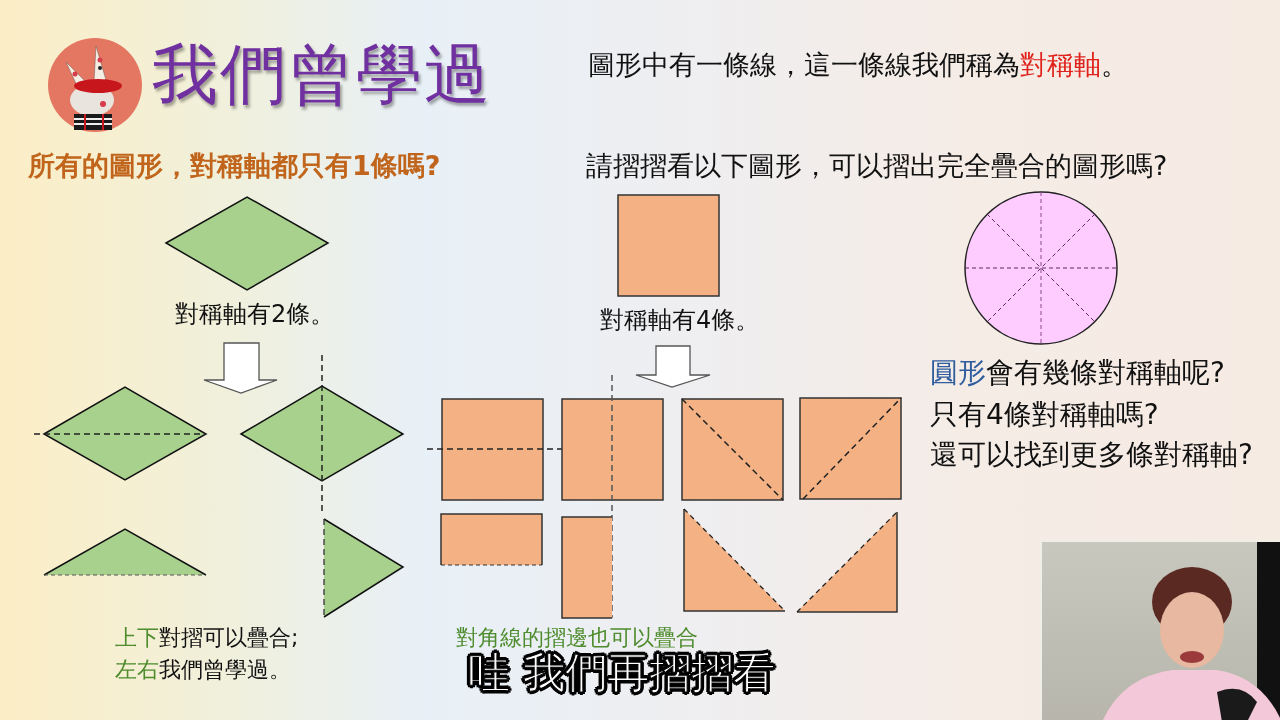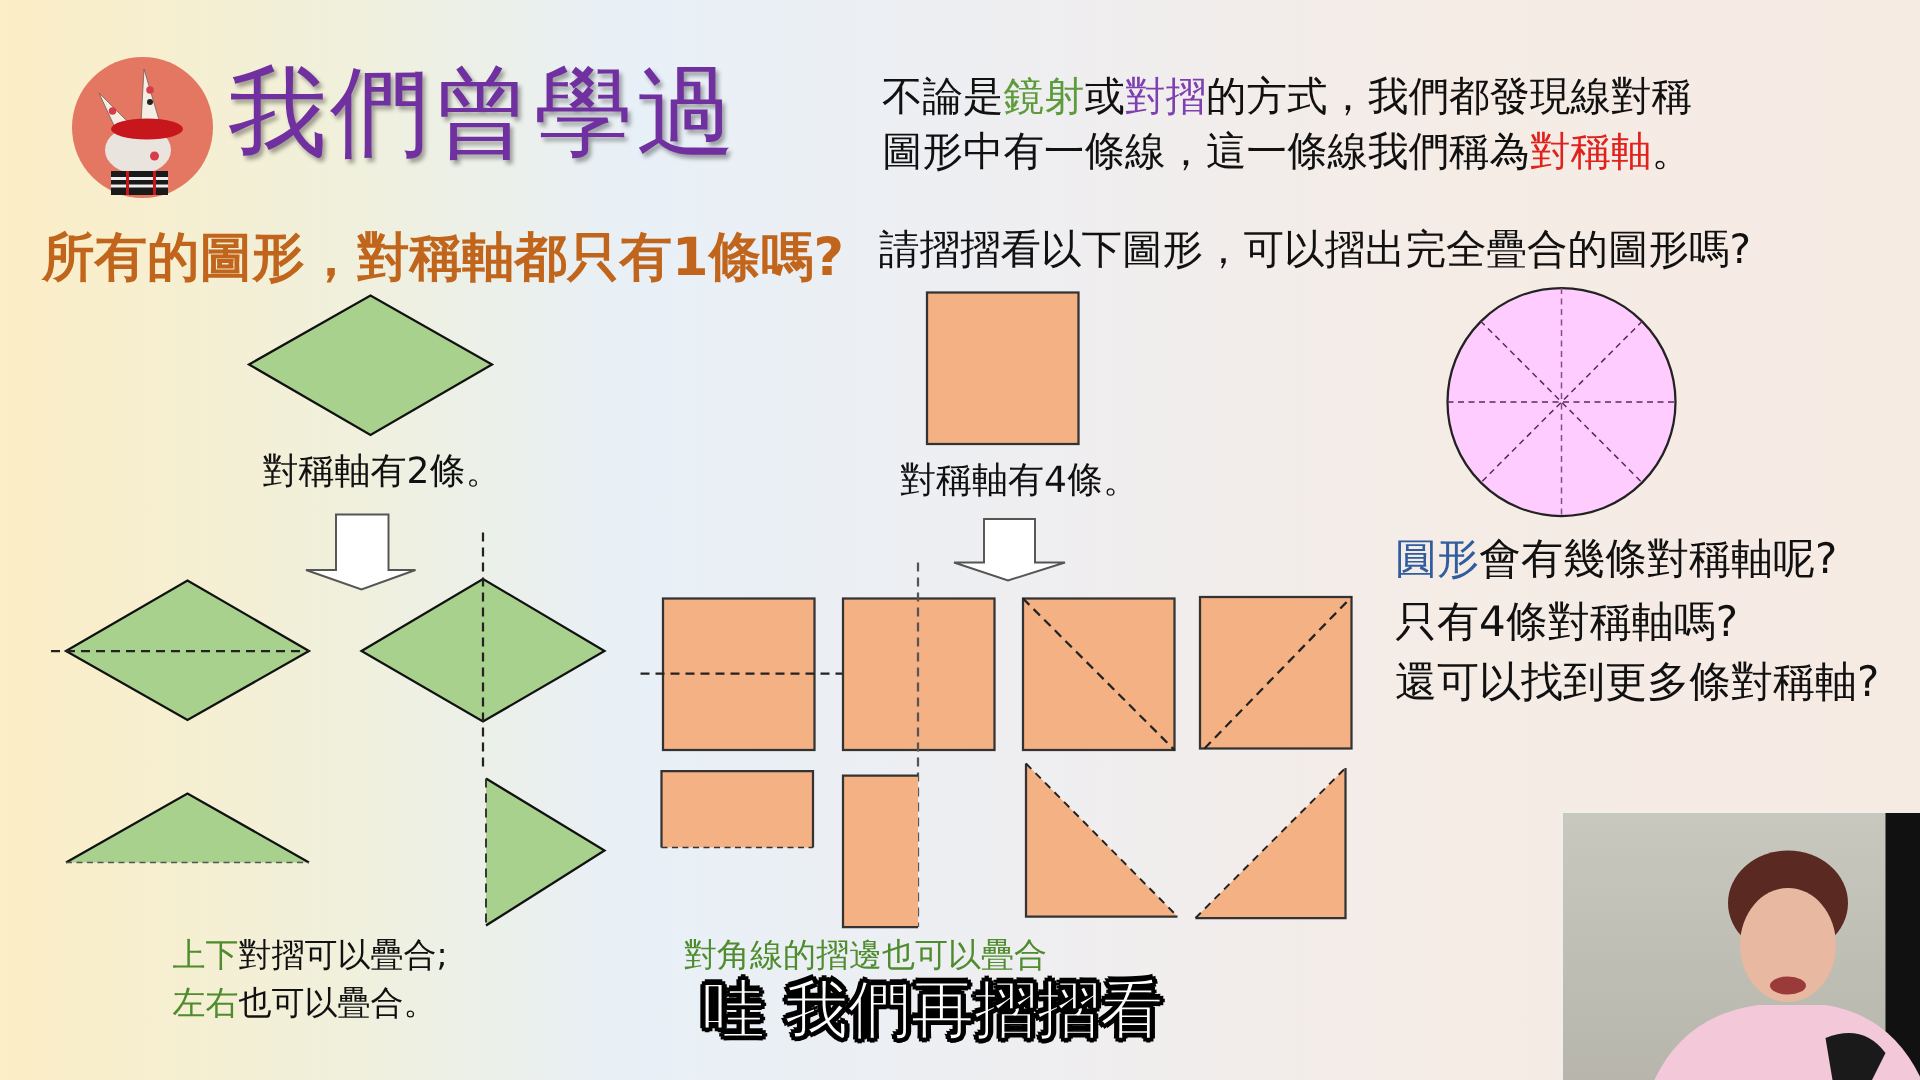--- a/index.html
+++ b/index.html
@@ -18,21 +18,21 @@
     left:152px; top:32px; font-size:66px; font-weight:normal; color:#7030A0;
     letter-spacing:2px; line-height:86px;
     text-shadow: 2px 3px 3px rgba(0,0,0,0.35);
   }
   .intro { left:588px; top:46px; font-size:27px; line-height:37px; color:#111; white-space:nowrap; }
   .c-green { color:#5E9B3A; }
   .c-purple { color:#7E3FB0; }
   .c-red { color:#E0221C; }
   .c-blue { color:#2F5D9E; }
   .c-lgreen { color:#4E8C2E; }
-  .q-left { left:28px; top:148px; font-size:35px; font-weight:bold; color:#C0651B; white-space:nowrap; }
+  .q-left { left:28px; top:148px; font-size:27px; font-weight:bold; color:#C0651B; white-space:nowrap; }
   .q-right { left:586px; top:148px; font-size:27px; color:#111; white-space:nowrap; font-weight:500; }
   .label { font-size:24px; color:#111; white-space:nowrap; }
   .circle-q { left:930px; font-size:28px; white-space:nowrap; }
   .note { font-size:22px; white-space:nowrap; line-height:32px; }
   svg.shapes { position:absolute; left:0; top:0; }
   .video {
     left:1040px; top:540px; width:240px; height:180px;
     background: linear-gradient(180deg, #C9C8BE 0%, #BDBDB3 60%, #B8B6AC 100%);
     overflow:hidden; border-left:2px solid #F0EEE6; border-top:2px solid #F0EEE6;
   }
@@ -66,23 +66,20 @@
     <rect x="26" y="80" width="38" height="2" fill="#eee"></rect>
     <rect x="26" y="85" width="38" height="2" fill="#eee"></rect>
     <rect x="36" y="76" width="2" height="16" fill="#C8161D"></rect>
     <rect x="54" y="76" width="2" height="16" fill="#C8161D"></rect>
   </svg>
 </div>
 
 <div class="abs title">我們曾學過</div>
 
 <div class="abs intro">
-  <div>
-    <span>不論是</span><span class="c-green">鏡射</span><span>或</span><span class="c-purple">對摺</span><span>的方式，我們都發現線對稱</span>
-  </div>
   <div>
     <span>圖形中有一條線，這一條線我們稱為</span><span class="c-red">對稱軸</span><span>。</span>
   </div>
 </div>
 
 <div class="abs q-left">所有的圖形，對稱軸都只有1條嗎?</div>
 <div class="abs q-right">請摺摺看以下圖形，可以摺出完全疊合的圖形嗎?</div>
 
 <svg class="shapes" width="1280" height="720" viewBox="0 0 1280 720">
   <defs>
@@ -163,21 +160,21 @@
     <line x1="987" y1="214" x2="1095" y2="322" stroke="#5a2a5a" stroke-width="1" stroke-dasharray="4,3"></line>
     <line x1="1095" y1="214" x2="987" y2="322" stroke="#5a2a5a" stroke-width="1" stroke-dasharray="4,3"></line>
   </g>
 </svg>
 
 <div class="abs label" style="left:175px; top:298px;">對稱軸有2條。</div>
 <div class="abs label" style="left:600px; top:304px;">對稱軸有4條。</div>
 
 <div class="abs note" style="left:115px; top:622px;">
   <div><span class="c-lgreen">上下</span><span>對摺可以疊合;</span></div>
-  <div><span class="c-lgreen">左右</span><span>也可以疊合。</span></div>
+  <div><span class="c-lgreen">左右</span><span>我們曾學過。</span></div>
 </div>
 
 <div class="abs note" style="left:456px; top:622px;">
   <div class="c-lgreen">對角線的摺邊也可以疊合</div>
 </div>
 
 <div class="abs circle-q" style="top:354px;"><span class="c-blue">圓形</span><span>會有幾條對稱軸呢?</span></div>
 <div class="abs circle-q" style="top:396px;">只有4條對稱軸嗎?</div>
 <div class="abs circle-q" style="top:436px;">還可以找到更多條對稱軸?</div>
 

